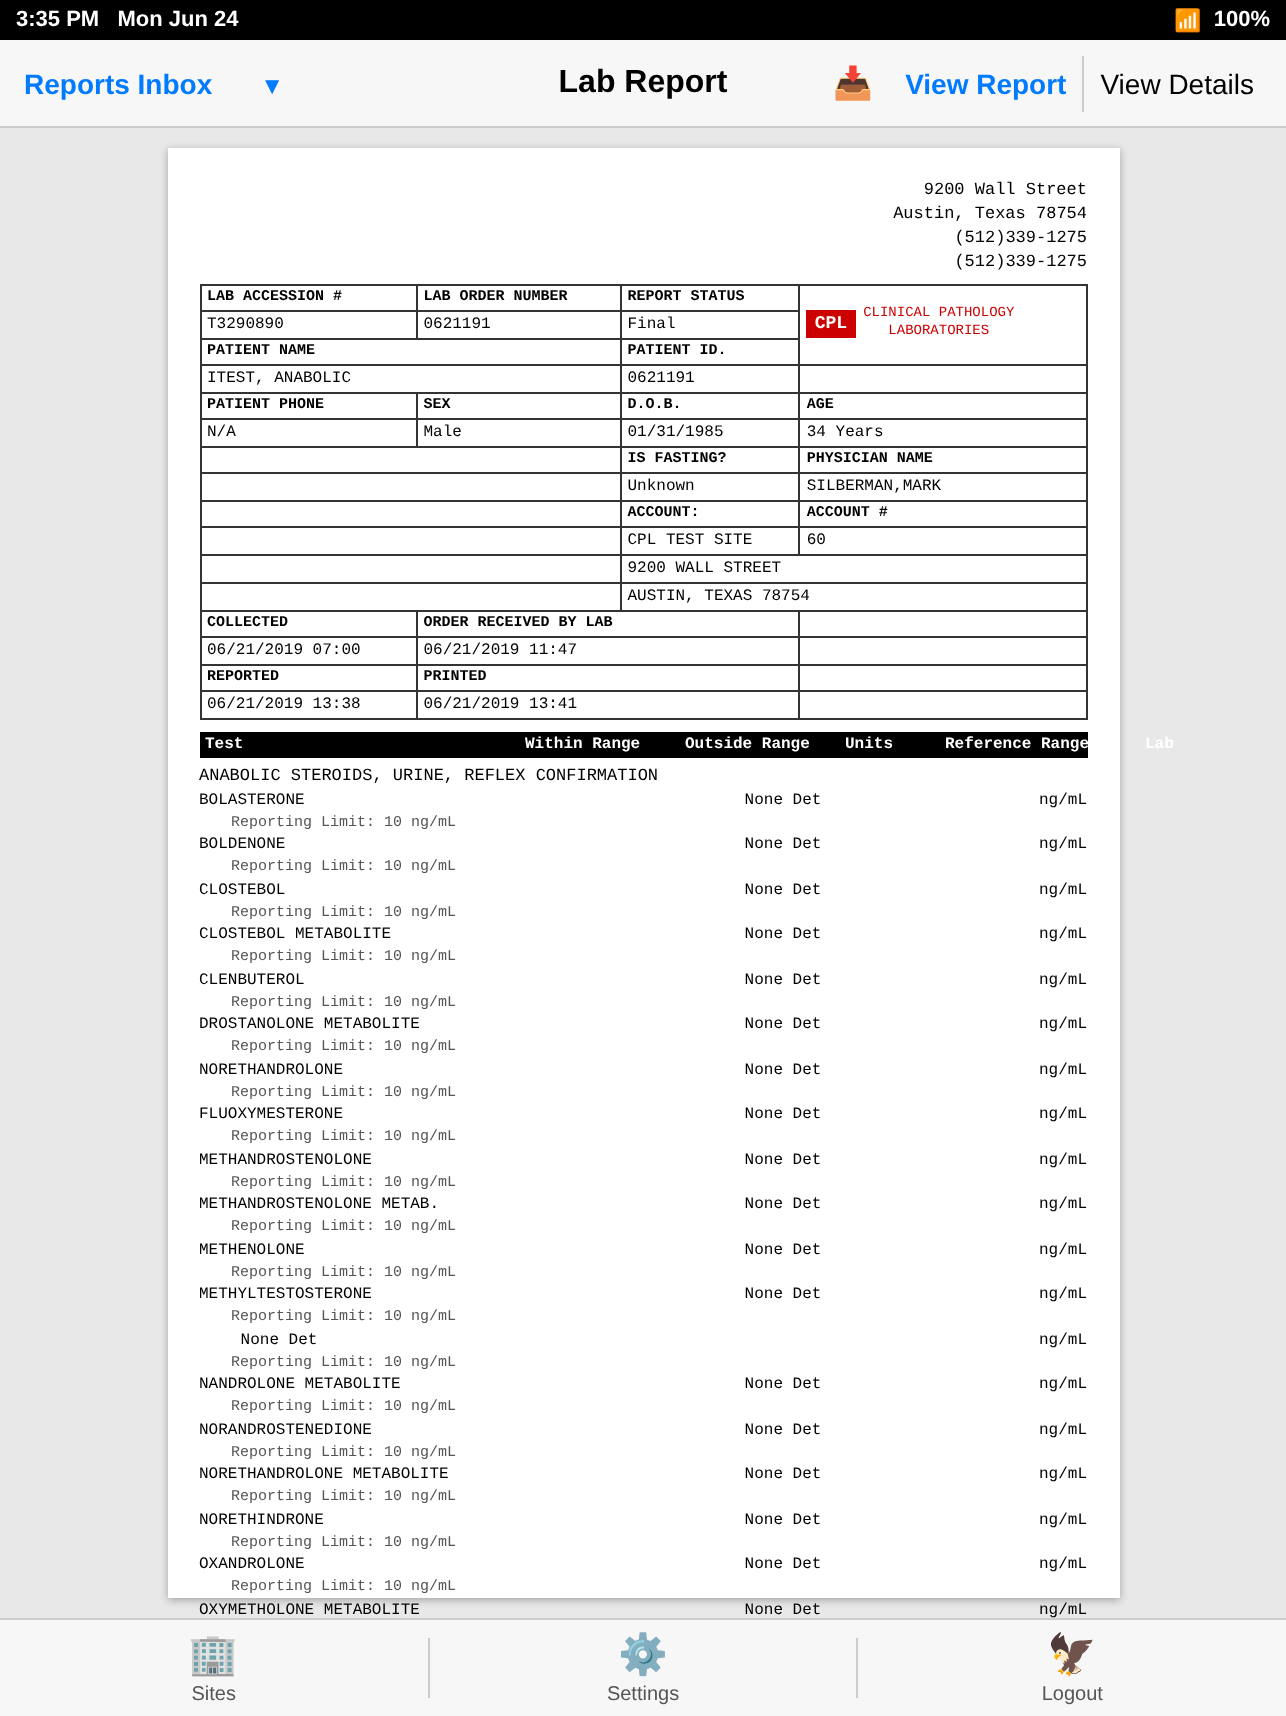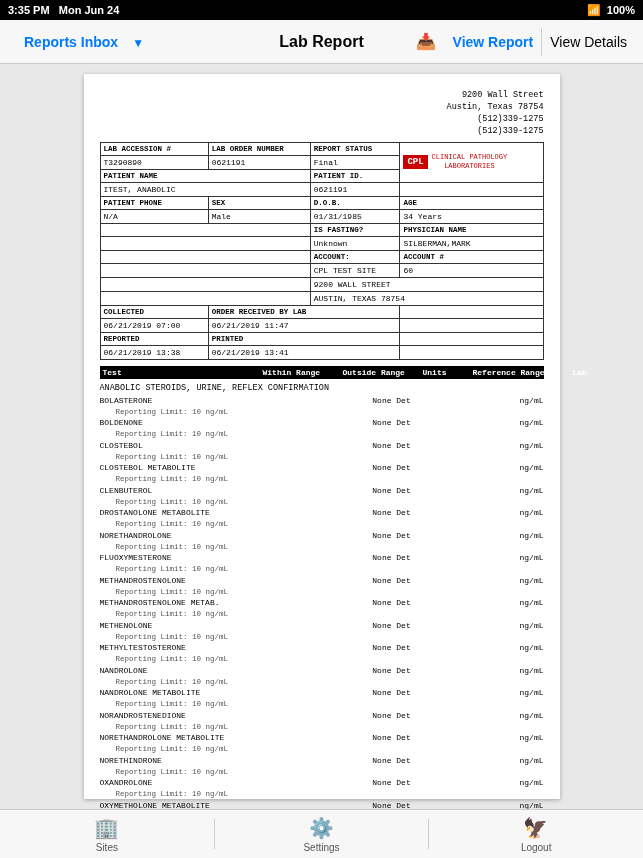--- a/index.html
+++ b/index.html
@@ -30,22 +30,22 @@
       background: #f7f7f7;
       border-bottom: 1px solid #ccc;
       height: 44px;
       display: flex;
       align-items: center;
       position: relative;
     }
     #top-nav .left-section {
       display: flex;
       align-items: flex-end;
-      padding-left: 24px;
-      gap: 10px;
+      padding-left: 12px;
+      gap: 20px;
       flex: 1;
     }
     #top-nav .center-section {
       position: absolute;
       left: 50%;
       transform: translateX(-50%);
       font-size: 16px;
       font-weight: 600;
       color: #000;
     }
@@ -440,21 +440,20 @@
     <span class="test-unit">ng/mL</span>
   </div>
         <div class="test-sub">Reporting Limit: 10 ng/mL</div>
         <div class="test-row">
     <span class="test-name">METHYLTESTOSTERONE</span>
     <span class="test-result">None Det</span>
     <span class="test-unit">ng/mL</span>
   </div>
         <div class="test-sub">Reporting Limit: 10 ng/mL</div>
         <div class="test-row">
-    <span class="test-name">NANDROLONE</span>
     <span class="test-result">None Det</span>
     <span class="test-unit">ng/mL</span>
   </div>
         <div class="test-sub">Reporting Limit: 10 ng/mL</div>
         <div class="test-row">
     <span class="test-name">NANDROLONE METABOLITE</span>
     <span class="test-result">None Det</span>
     <span class="test-unit">ng/mL</span>
   </div>
         <div class="test-sub">Reporting Limit: 10 ng/mL</div>

